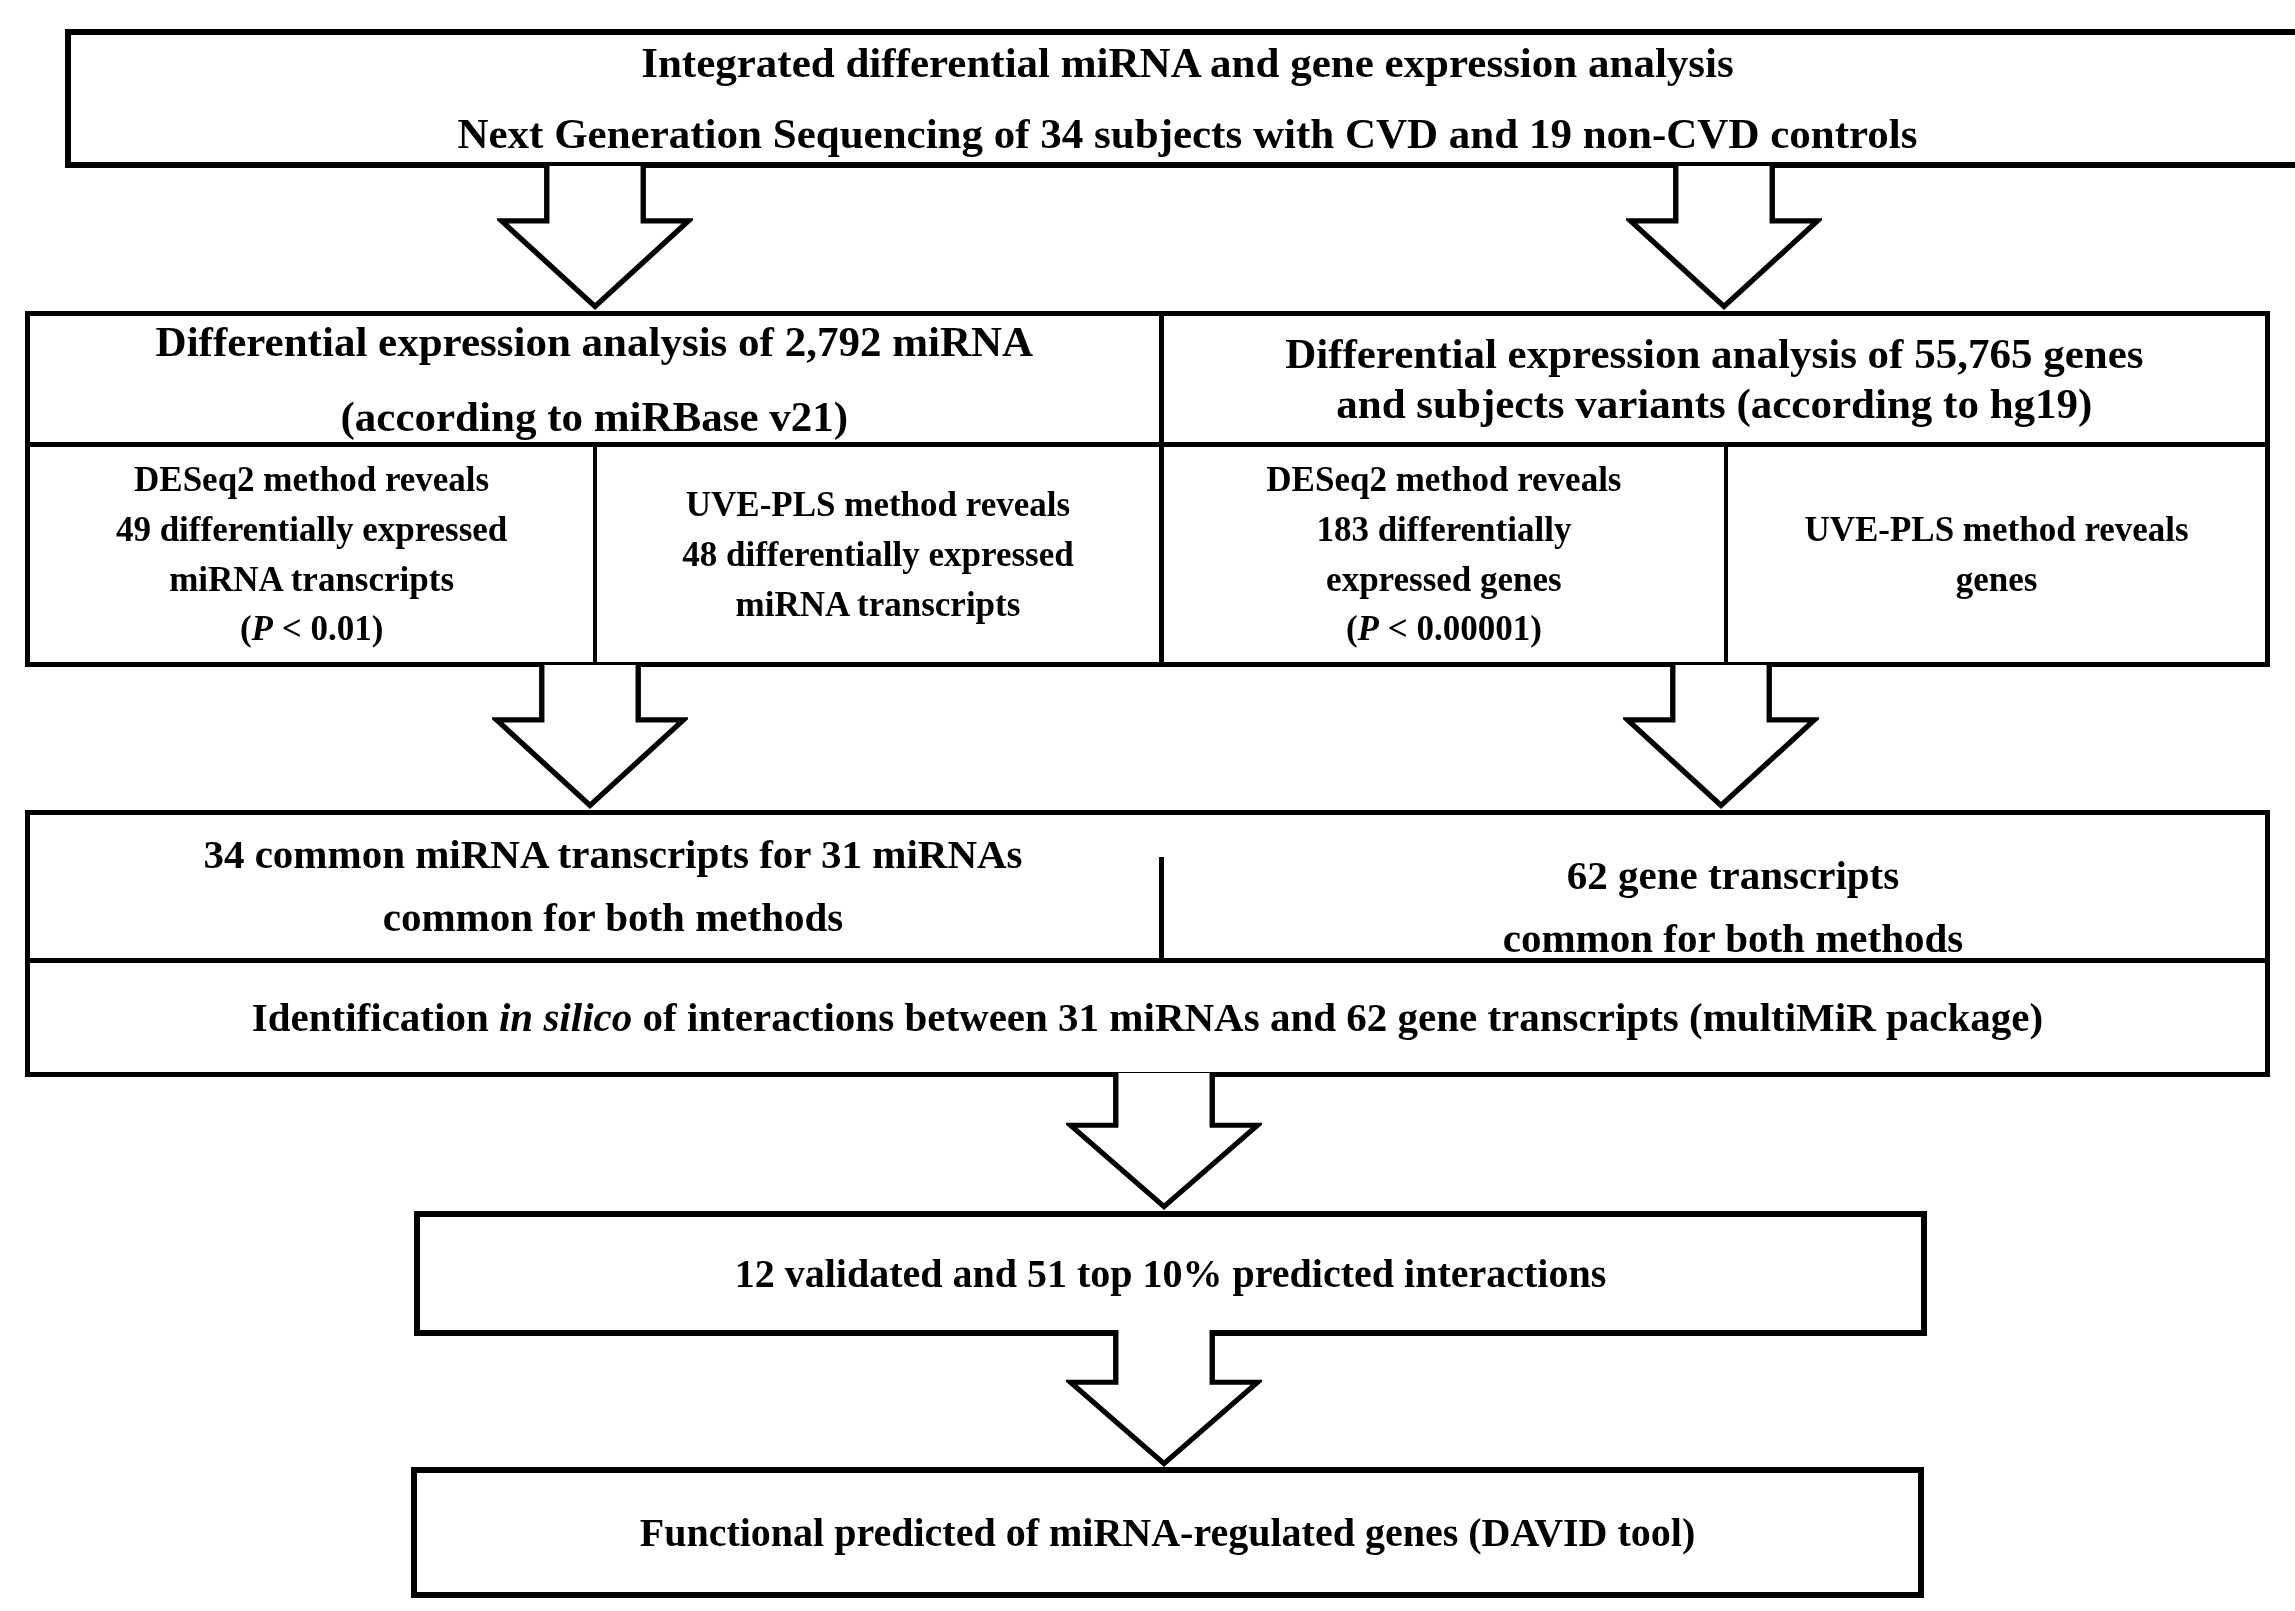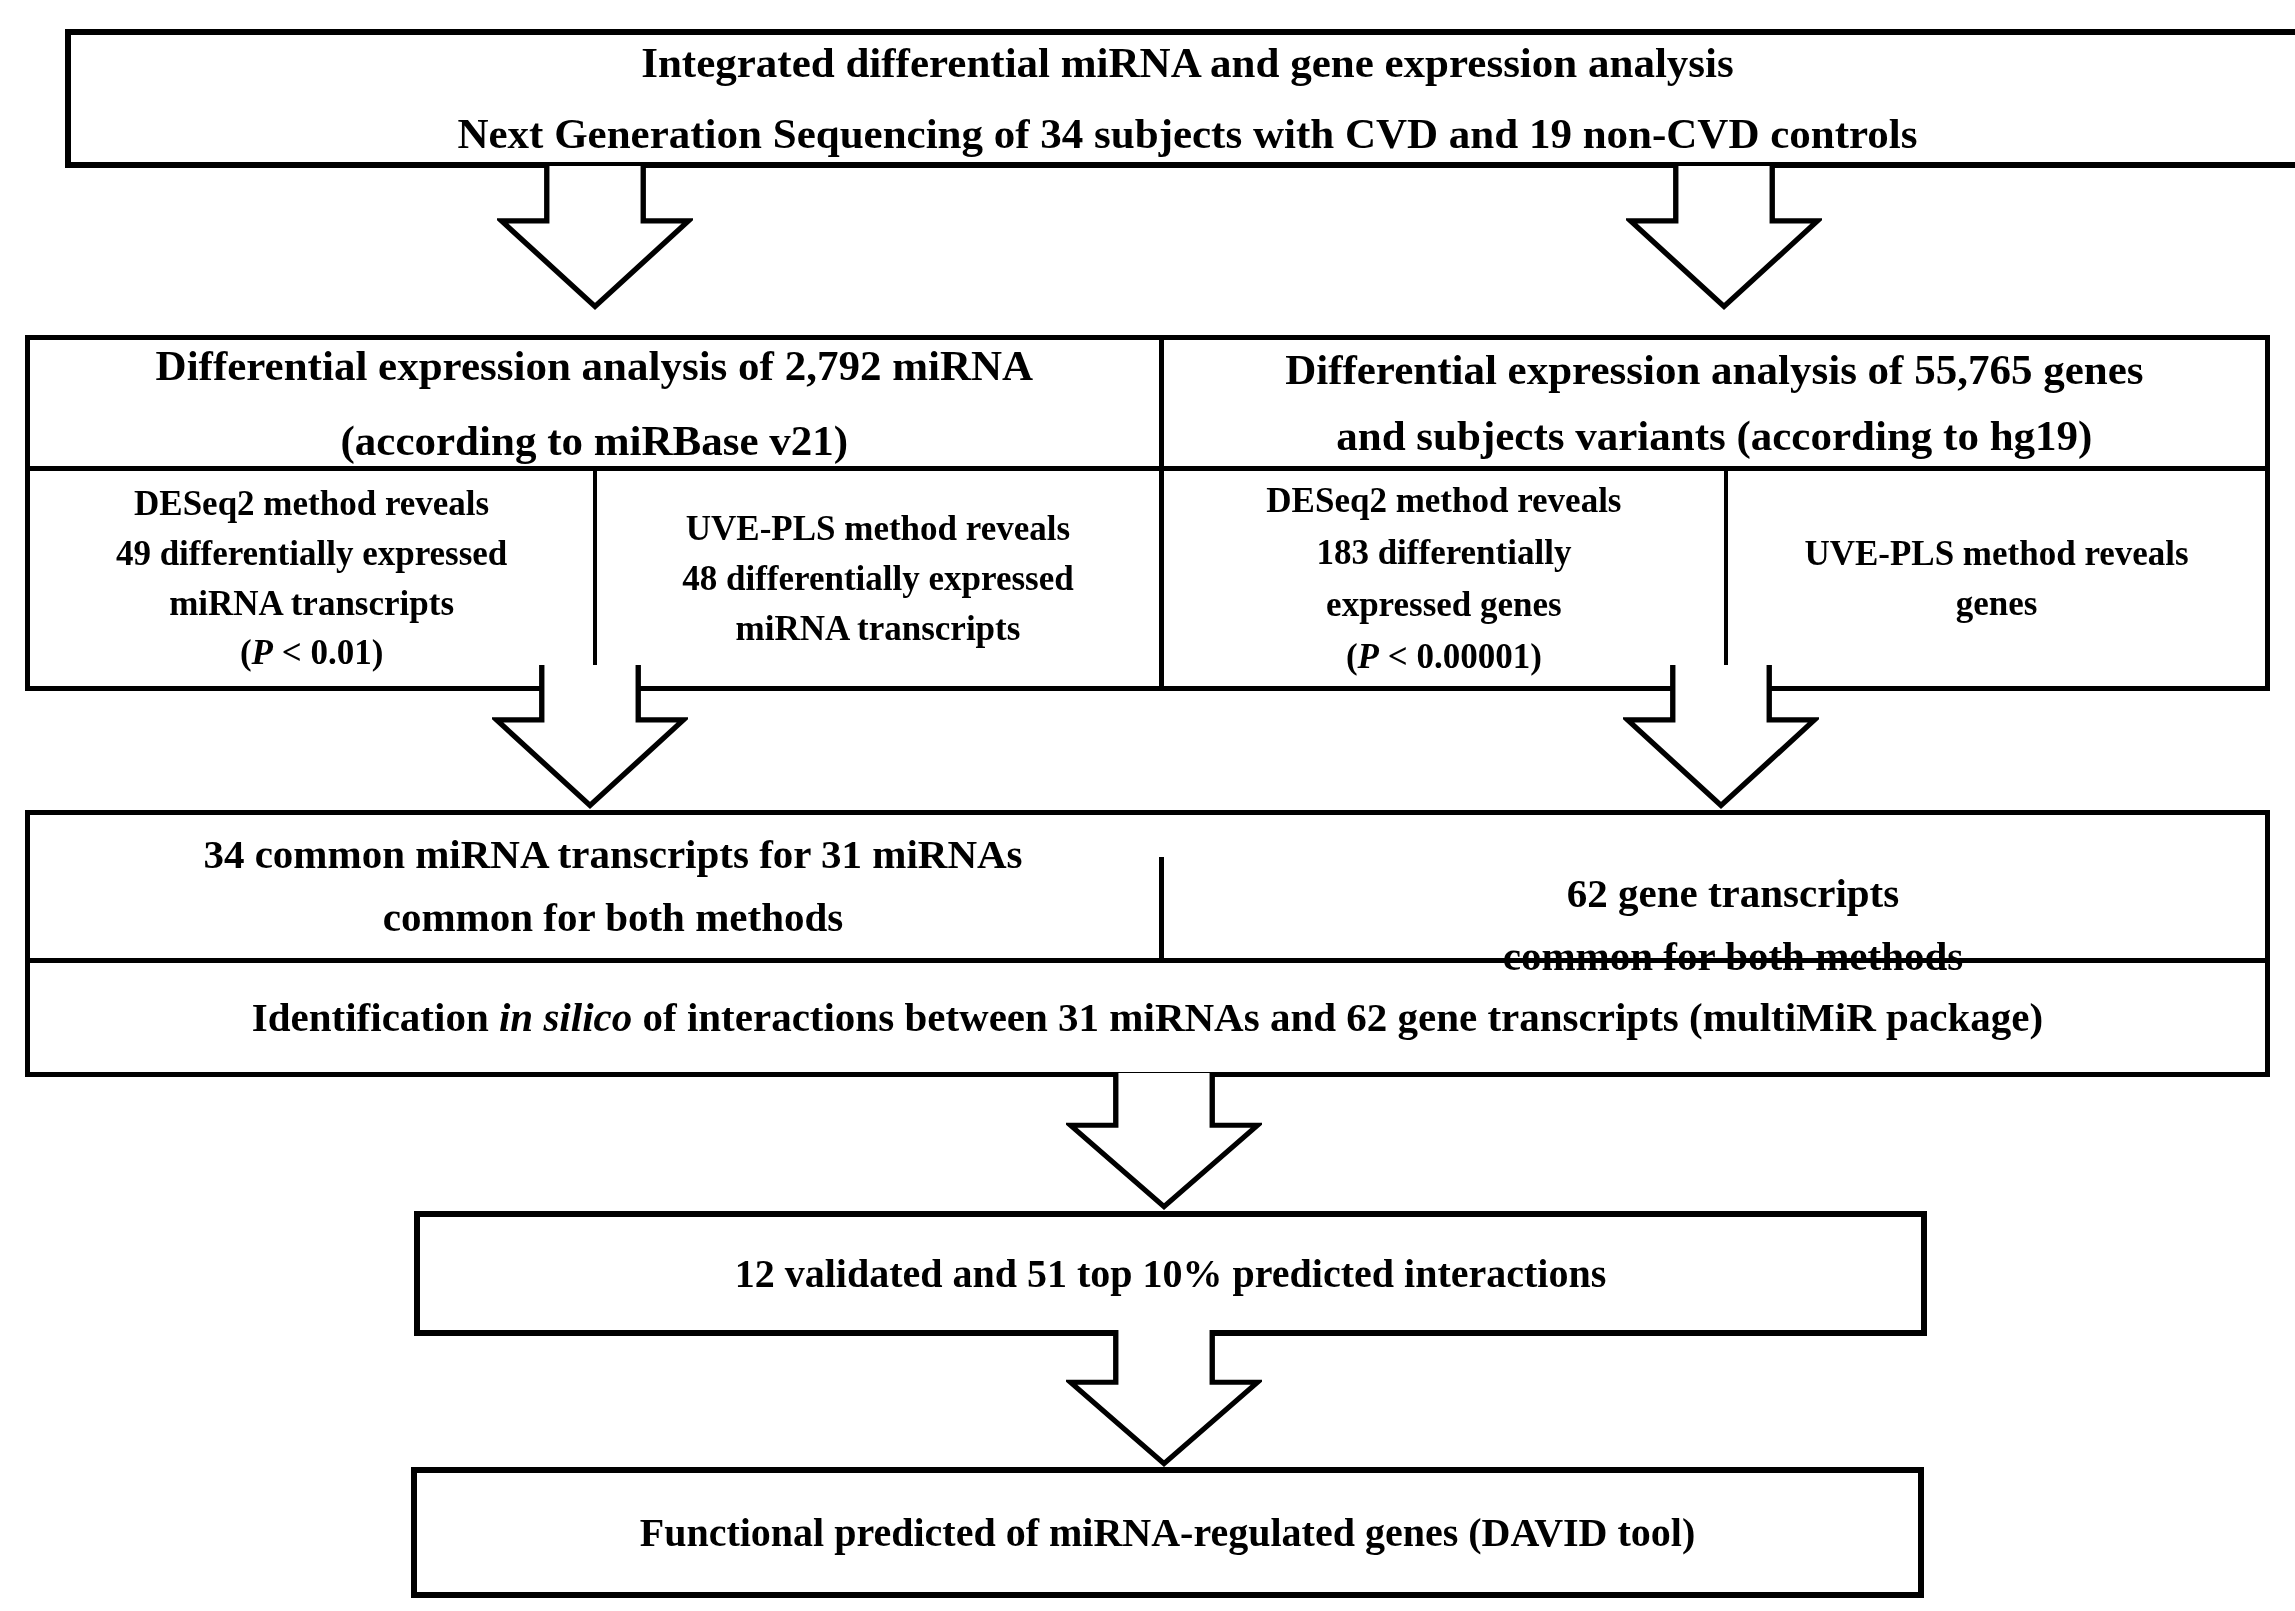--- a/index.html
+++ b/index.html
@@ -34,21 +34,21 @@
   .cell {
     box-sizing: border-box;
     display: flex;
     flex-direction: column;
     align-items: center;
     justify-content: center;
     text-align: center;
     padding: 4.6px 10.7px;
   }
   .bl6 { border-left: 4.6px solid #000000; }
-  .bl7 { border-left: 5.3px solid #000000; justify-content: space-between; }
+  .bl7 { border-left: 5.3px solid #000000; }
   .bb7 { border-bottom: 5.3px solid #000000; }
   .bt7 { border-top: 5.3px solid #000000; }
 
   .fs-title  { font-size: 43px; line-height: 1.65; }
   .hdr       { font-size: 43px; }
   .lh-wide   { line-height: 1.75; }
   .lh-tight  { line-height: 1.18; }
   .sub       { font-size: 35px; line-height: 1.42; }
   .row4      { font-size: 41px; line-height: 1.55; padding-left: 48px; }
   .row5      { font-size: 41px; line-height: 1.2; }
@@ -73,21 +73,21 @@
       <path d="M65 0 L65 72 L6 72 L128 184 L250 72 L191 72 L191 0" fill="#ffffff" stroke="#000000" stroke-width="7"></path>
     </svg>
   </div>
   <div class="arrow" style="left:1626px; top:166px; width:196px; height:145px;">
     <svg viewBox="0 0 256 190" preserveAspectRatio="none">
       <path d="M65 0 L65 72 L6 72 L128 184 L250 72 L191 72 L191 0" fill="#ffffff" stroke="#000000" stroke-width="7"></path>
     </svg>
   </div>
 
   <div class="grid" style="left:25px; top:311px; width:2245px; height:356px;
-       grid-template-columns: 25.2% 25.3% 25.3% 24.2%; grid-template-rows: 38% 62%; margin-top: 24px;">
+       grid-template-columns: 25.2% 25.3% 25.3% 24.2%; grid-template-rows: 38% 62%;">
 
     <div class="cell hdr lh-wide bb7" style="grid-area:1/1/2/3;">
       <div>Differential expression analysis of 2,792 miRNA</div>
       <div>(according to miRBase v21)</div>
     </div>
 
     <div class="cell hdr lh-tight bb7 bl7" style="grid-area:1/3/2/5;">
       <div>Differential expression analysis of 55,765 genes</div>
       <div>and subjects variants (according to hg19)</div>
     </div>

